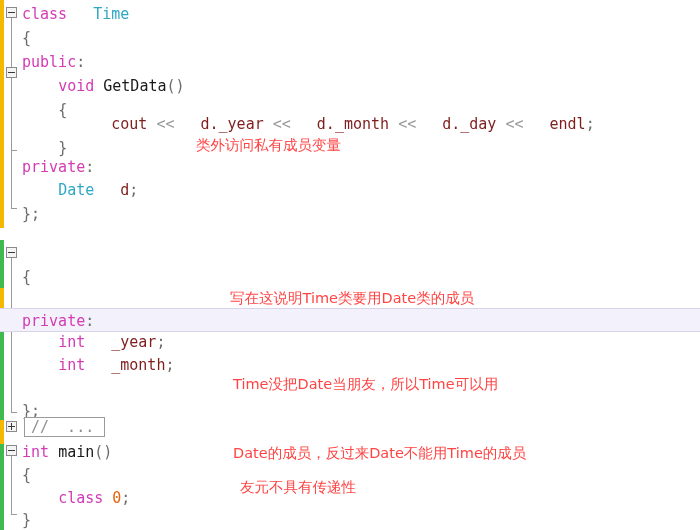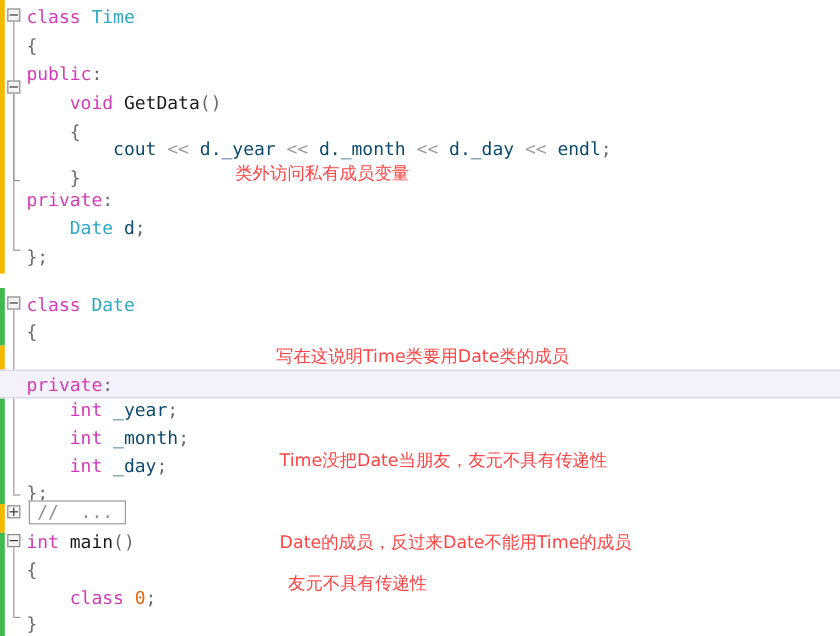--- a/index.html
+++ b/index.html
@@ -98,21 +98,21 @@
     border-top: 1px solid #d8d4ec;
     border-bottom: 1px solid #d8d4ec;
     box-sizing: border-box;
   }
 
   
   .kw    { color: #d43bb4; }   
   .type  { color: #2fa8c4; }   
   .punct { color: #6b6b6b; }   
   .op    { color: #9a9a9a; }   
-  .id    { color: #0c4a6e; }   
+  .id    { color: #7f1d1d; margin-left: 17px; }   
   .num   { color: #e8620c; }   
   .fn    { color: #1a1a1a; }   
 
   
   .collapsed {
     position: absolute;
     left: 24px;
     height: 20px;
     line-height: 18px;
     padding: 0 10px 0 6px;
@@ -181,51 +181,49 @@
   <div class="line" style="top:112px;"><span class="code"><span>        </span><span class="id">cout</span><span> </span><span class="op">&lt;&lt;</span><span> </span><span class="id">d._year</span><span> </span><span class="op">&lt;&lt;</span><span> </span><span class="id">d._month</span><span> </span><span class="op">&lt;&lt;</span><span> </span><span class="id">d._day</span><span> </span><span class="op">&lt;&lt;</span><span> </span><span class="id">endl</span><span class="punct">;</span></span></div>
 
   <div class="line" style="top:136px;"><span class="code"><span>    </span><span class="punct">}</span></span></div>
 
   <div class="line" style="top:155px;"><span class="code"><span class="kw">private</span><span class="punct">:</span></span></div>
 
   <div class="line" style="top:178px;"><span class="code"><span>    </span><span class="type">Date</span><span> </span><span class="id">d</span><span class="punct">;</span></span></div>
 
   <div class="line" style="top:202px;"><span class="code"><span class="punct">};</span></span></div>
 
-  <div class="line" style="top:242px;"><span class="code"><span class="kw">class</span><span> </span><span class="type">Date</span></span></div>
 
   <div class="line" style="top:265px;"><span class="code"><span class="punct">{</span></span></div>
 
 
   <div class="line current" style="top:308px;"><span class="code"><span class="kw">private</span><span class="punct">:</span></span></div>
 
   <div class="line" style="top:330px;"><span class="code"><span>    </span><span class="kw">int</span><span> </span><span class="id">_year</span><span class="punct">;</span></span></div>
 
   <div class="line" style="top:353px;"><span class="code"><span>    </span><span class="kw">int</span><span> </span><span class="id">_month</span><span class="punct">;</span></span></div>
 
-  <div class="line" style="top:376px;"><span class="code"><span>    </span><span class="kw">int</span><span> </span><span class="id">_day</span><span class="punct">;</span></span></div>
 
   <div class="line" style="top:399px;"><span class="code"><span class="punct">};</span></span></div>
 
   <div class="collapsed" style="top:417px;">//  ...</div>
 
   <div class="line" style="top:440px;padding-left:21px;"><span class="code"><span class="kw">int</span><span> </span><span class="fn">main</span><span class="punct">()</span></span></div>
 
   <div class="line" style="top:463px;"><span class="code"><span class="punct">{</span></span></div>
 
   <div class="line" style="top:486px;"><span class="code"><span>    </span><span class="kw">class</span><span> </span><span class="num">0</span><span class="punct">;</span></span></div>
 
   <div class="line" style="top:508px;"><span class="code"><span class="punct">}</span></span></div>
 
   <div class="anno" style="left:196px; top:134px;"><span>类外访问私有成员变量</span></div>
 
   <div class="anno" style="left:230px; top:287px;"><span>写在这说明Time类要用Date类的成员</span></div>
 
   <div class="anno" style="left:233px; top:327px;">
-    <div>Time没把Date当朋友，友元不具有传递性</div>
+    <div>Time没把Date当朋友，所以Time可以用</div>
     <div>Date的成员，反过来Date不能用Time的成员</div>
   </div>
 
   <div class="anno" style="left:240px; top:430px;">
     <div>友元不具有传递性</div>
     
     
   </div>
 
 </div>

